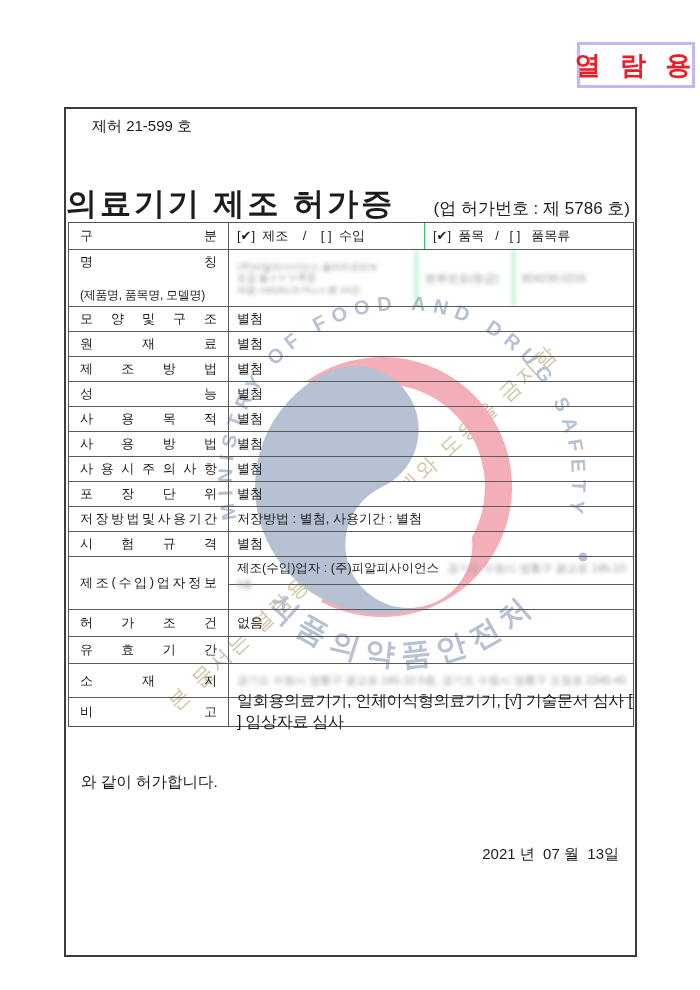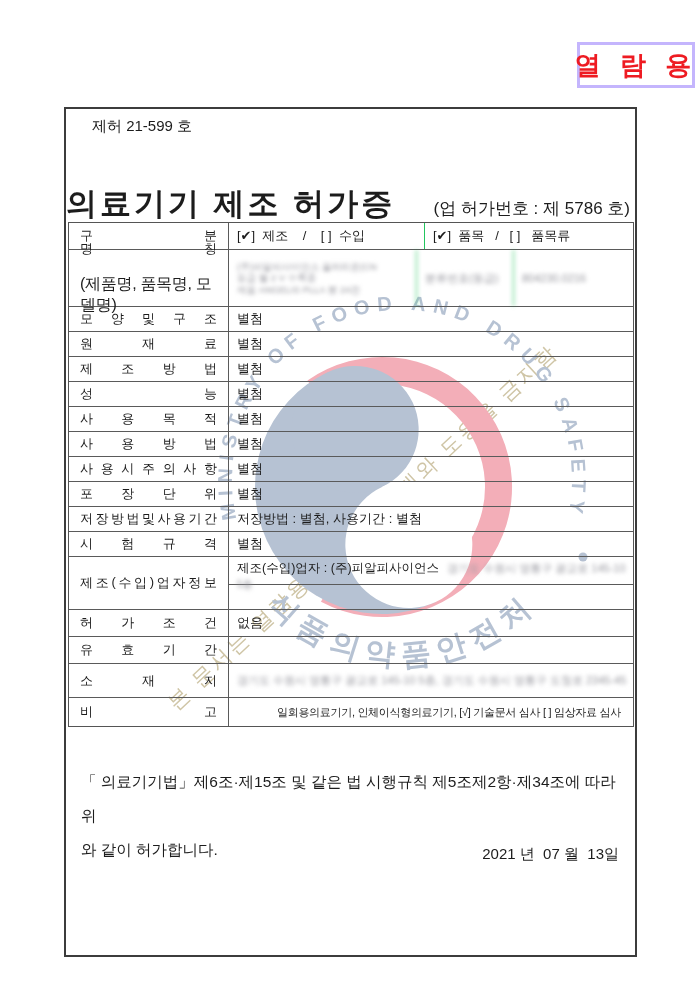--- a/index.html
+++ b/index.html
@@ -31,33 +31,33 @@
     position:absolute;left:2px;top:113px;width:566px;z-index:1;
     border:1px solid #555;box-sizing:border-box;font-size:13px;background:transparent;
   }
   .row{display:flex;box-sizing:border-box;border-top:1px solid #5a5a5a;}
   .row:first-child{border-top:none;}
   .h26{height:26px;} .h25{height:25px;} .h57{height:57px;} .h53{height:53px;}
   .h27{height:27px;} .h34{height:34px;} .h29{height:29px;}
   .lbl{width:160px;box-sizing:border-box;border-right:1px solid #5a5a5a;
        padding:0 11px;display:flex;flex-direction:column;justify-content:center;}
   .jchars{display:flex;justify-content:space-between;width:100%;}
-  .lblsub{font-size:16px;margin-top:16px;letter-spacing:-0.3px;}
+  .lblsub{font-size:12px;margin-top:16px;letter-spacing:-0.3px;}
   .val{flex:1;display:flex;align-items:center;padding-left:8px;box-sizing:border-box;min-width:0;}
   .cellsplit{border-right:1px solid #22c55e;}
   .pre{white-space:pre-wrap;}
   .blur{color:#97979e;filter:blur(2px);}
   .blines{display:flex;flex-direction:column;justify-content:center;
           font-size:9.5px;line-height:11.5px;padding-left:8px;box-sizing:border-box;}
   .vcol{flex:1;display:flex;flex-direction:column;min-width:0;gap:44px;}
   .sub1{height:28px;box-sizing:border-box;border-bottom:1px solid #5a5a5a;
         padding:3px 0 0 8px;font-size:12.5px;}
   .sub1 .l1{display:flex;gap:8px;align-items:baseline;}
   .sub2{flex:1;display:flex;align-items:center;padding-left:8px;font-size:12.5px;}
-  .remarks-val{font-size:11px;letter-spacing:-0.3px;margin-left:40px;}
+  .remarks-val{font-size:16px;letter-spacing:-0.3px;}
   
   .legal{position:absolute;left:15px;top:656px;width:542px;font-size:15.5px;line-height:34px;}
   .dateline{position:absolute;right:16px;top:736px;font-size:15px;white-space:pre;margin-left:32px;}
   .sign{position:absolute;left:0;top:770px;width:100%;text-align:center;
         font-size:20px;font-weight:bold;white-space:pre;}
 </style>
 </head>
 <body>
 
 <div class="stamp">
@@ -304,18 +304,17 @@
             <span>비</span>
             <span>고</span>
           </span>
         </div>
       <div class="val remarks-val">일회용의료기기, 인체이식형의료기기, [√] 기술문서 심사 [ ] 임상자료 심사</div>
     </div>
 
   </div>
 
   <div class="legal">
-    <div>「 의료기기법」제6조·제15조 및 같은 법 시행규칙 제5조제2항·제34조에 따라 위</div>
     <div>와 같이 허가합니다.</div>
   </div>
   <div class="dateline">2021 년  07 월  13일</div>
 
 </div>
 
 </body></html>

